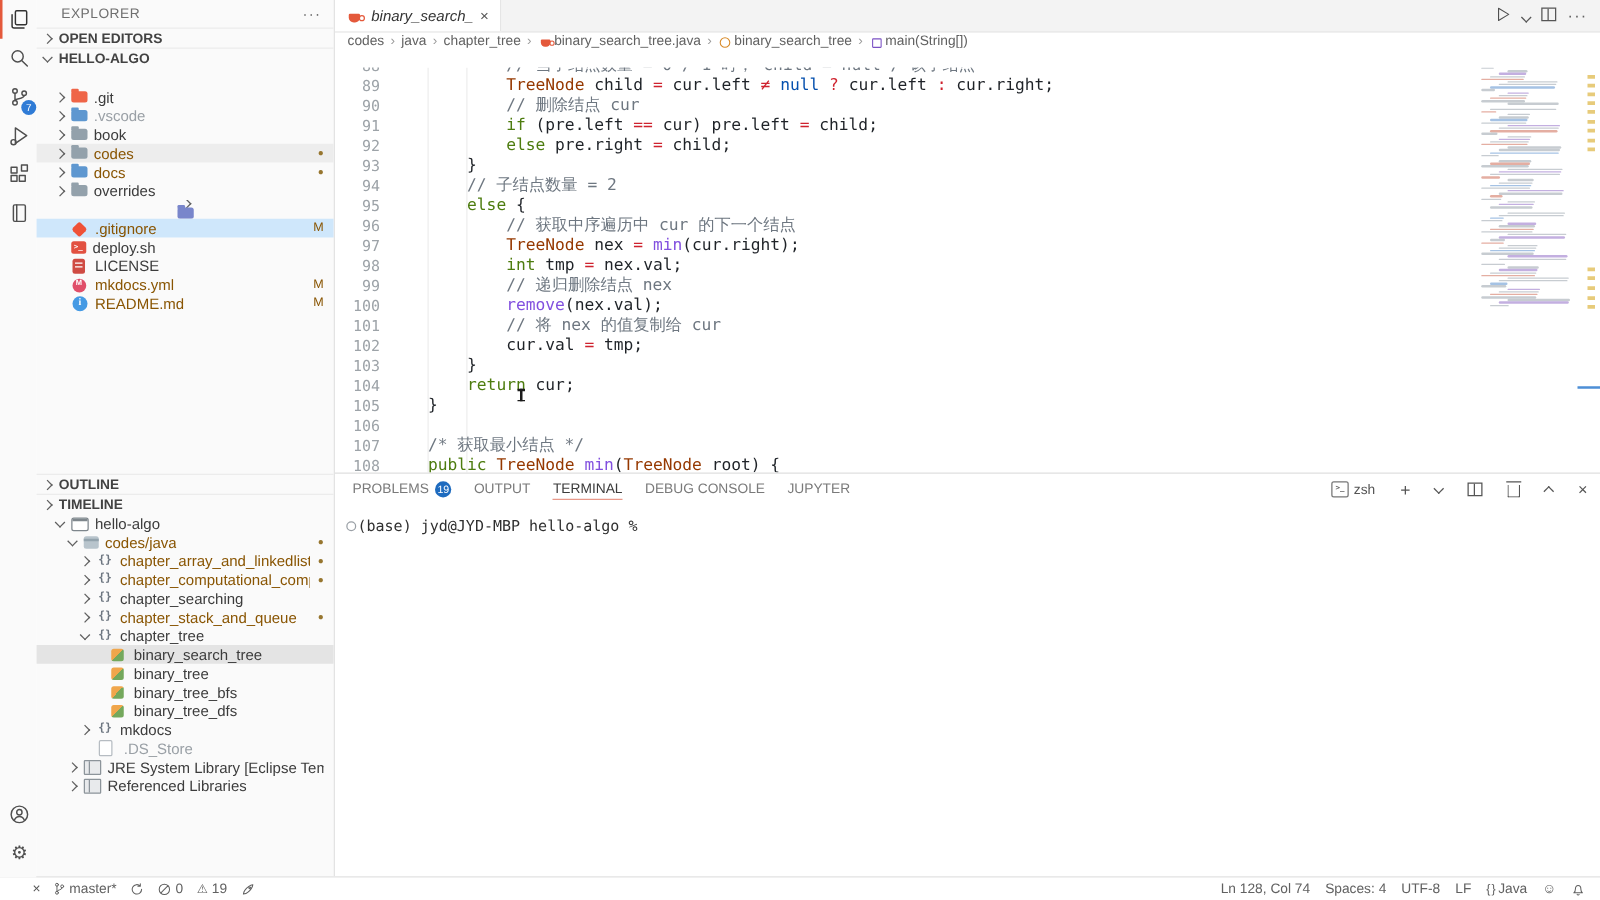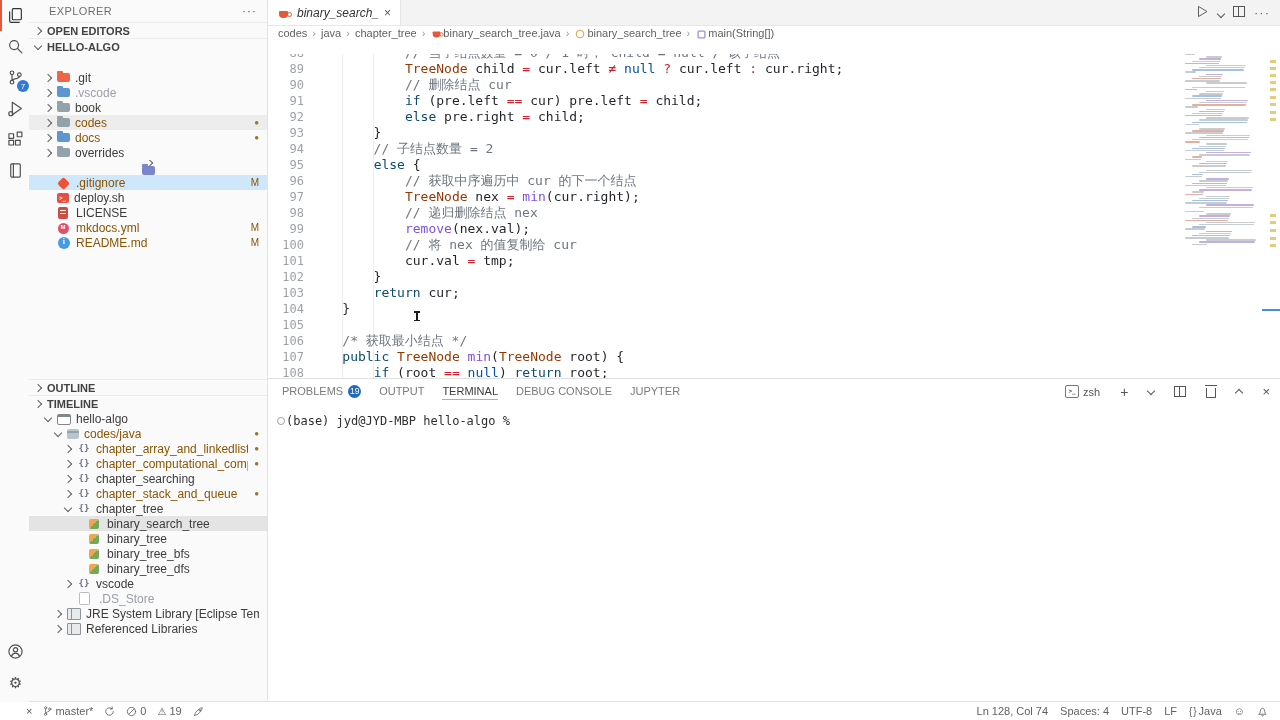--- a/index.html
+++ b/index.html
@@ -79,21 +79,21 @@
   .bc-item{display:flex;align-items:center;white-space:nowrap;cursor:pointer;}
   .bc-item .ic{transform:scale(.85);margin-right:2px;}
   .bc-sep{margin:0 5px;color:#9b9b9b;}
   
   .editor{position:absolute;left:0;right:0;top:54px;height:340px;overflow:hidden;background:#fff;}
   .guide{position:absolute;top:0;bottom:0;width:0;border-left:1px solid rgba(0,0,0,.07);}
   .gutter{position:absolute;left:0;top:-9px;width:36px;text-align:right;
           font:12px/16px "DejaVu Sans Mono",monospace;color:#9da3a8;}
   .code{position:absolute;left:43px;top:-9px;right:95px;font:13px/16px "DejaVu Sans Mono",monospace;color:#1f2328;}
   .cl{height:16px;white-space:pre;}
-  .tk.k{color:#0c4a6e;}  .tk.t{color:#953800;}  .tk.f{color:#8250df;}
+  .tk.k{color:#4d7c0f;}  .tk.t{color:#953800;}  .tk.f{color:#8250df;}
   .tk.n{color:#0550ae;}  .tk.o{color:#cf222e;}  .tk.c{color:#6e7781;}  .tk.p{color:#1f2328;}
   .minimap{position:absolute;right:15px;top:0;width:80px;height:280px;}
   .mmbar{position:absolute;height:1.4px;border-radius:1px;opacity:.8;}
   .ruler{position:absolute;right:0;top:0;width:14px;bottom:0;}
   .rmark{position:absolute;right:4px;width:6px;height:2.5px;background:#e3c263;opacity:.85;}
   .rcursor{position:absolute;right:0;width:18px;height:2px;background:#4d8fd6;}
   .ibeam{position:absolute;width:1.5px;height:10px;background:#1b1b1b;}
   .ibeam:before,.ibeam:after{content:"";position:absolute;left:-2.2px;width:6px;height:1.5px;background:#1b1b1b;}
   .ibeam:before{top:0;} .ibeam:after{bottom:0;}
   
@@ -342,21 +342,21 @@
           <span class="lbl ">binary_tree_bfs</span>
         </div>
         <div class="trow" style="padding-left: 44px;">
           <span class="chev h"></span>
           <i class="ic jcl"></i>
           <span class="lbl ">binary_tree_dfs</span>
         </div>
         <div class="trow" style="padding-left: 34px;">
           <span class="chev r"></span>
           <i class="ic brc">{}</i>
-          <span class="lbl ">vscode</span>
+          <span class="lbl ">mkdocs</span>
         </div>
         <div class="trow" style="padding-left: 34px;">
           <span class="chev h"></span>
           <i class="ic fil"></i>
           <span class="lbl dim">.DS_Store</span>
         </div>
         <div class="trow" style="padding-left: 24px;">
           <span class="chev r"></span>
           <i class="ic lib"></i>
           <span class="lbl ">JRE System Library [Eclipse Temurin 17 [17...</span>
@@ -445,20 +445,21 @@
           <div class="cl"><span class="tk c">            // 当子结点数量 = 0 / 1 时， child = null / 该子结点</span></div>
           <div class="cl"><span class="tk p">            </span><span class="tk t">TreeNode</span><span class="tk p"> child </span><span class="tk o">=</span><span class="tk p"> cur.left </span><span class="tk o">≠</span><span class="tk p"> </span><span class="tk n">null</span><span class="tk p"> </span><span class="tk o">?</span><span class="tk p"> cur.left </span><span class="tk o">:</span><span class="tk p"> cur.right;</span></div>
           <div class="cl"><span class="tk c">            // 删除结点 cur</span></div>
           <div class="cl"><span class="tk p">            </span><span class="tk k">if</span><span class="tk p"> (pre.left </span><span class="tk o">==</span><span class="tk p"> cur) pre.left </span><span class="tk o">=</span><span class="tk p"> child;</span></div>
           <div class="cl"><span class="tk p">            </span><span class="tk k">else</span><span class="tk p"> pre.right </span><span class="tk o">=</span><span class="tk p"> child;</span></div>
           <div class="cl"><span class="tk p">        }</span></div>
           <div class="cl"><span class="tk c">        // 子结点数量 = 2</span></div>
           <div class="cl"><span class="tk p">        </span><span class="tk k">else</span><span class="tk p"> {</span></div>
           <div class="cl"><span class="tk c">            // 获取中序遍历中 cur 的下一个结点</span></div>
           <div class="cl"><span class="tk p">            </span><span class="tk t">TreeNode</span><span class="tk p"> nex </span><span class="tk o">=</span><span class="tk p"> </span><span class="tk f">min</span><span class="tk p">(cur.right);</span></div>
+          <div class="cl"><span class="tk p">            </span><span class="tk k">int</span><span class="tk p"> tmp </span><span class="tk o">=</span><span class="tk p"> nex.val;</span></div>
           <div class="cl"><span class="tk c">            // 递归删除结点 nex</span></div>
           <div class="cl"><span class="tk p">            </span><span class="tk f">remove</span><span class="tk p">(nex.val);</span></div>
           <div class="cl"><span class="tk c">            // 将 nex 的值复制给 cur</span></div>
           <div class="cl"><span class="tk p">            cur.val </span><span class="tk o">=</span><span class="tk p"> tmp;</span></div>
           <div class="cl"><span class="tk p">        }</span></div>
           <div class="cl"><span class="tk p">        </span><span class="tk k">return</span><span class="tk p"> cur;</span></div>
           <div class="cl"><span class="tk p">    }</span></div>
           <div class="cl"></div>
           <div class="cl"><span class="tk p">    </span><span class="tk c">/* 获取最小结点 */</span></div>
           <div class="cl"><span class="tk p">    </span><span class="tk k">public</span><span class="tk p"> </span><span class="tk t">TreeNode</span><span class="tk p"> </span><span class="tk f">min</span><span class="tk p">(</span><span class="tk t">TreeNode</span><span class="tk p"> root) {</span></div>

